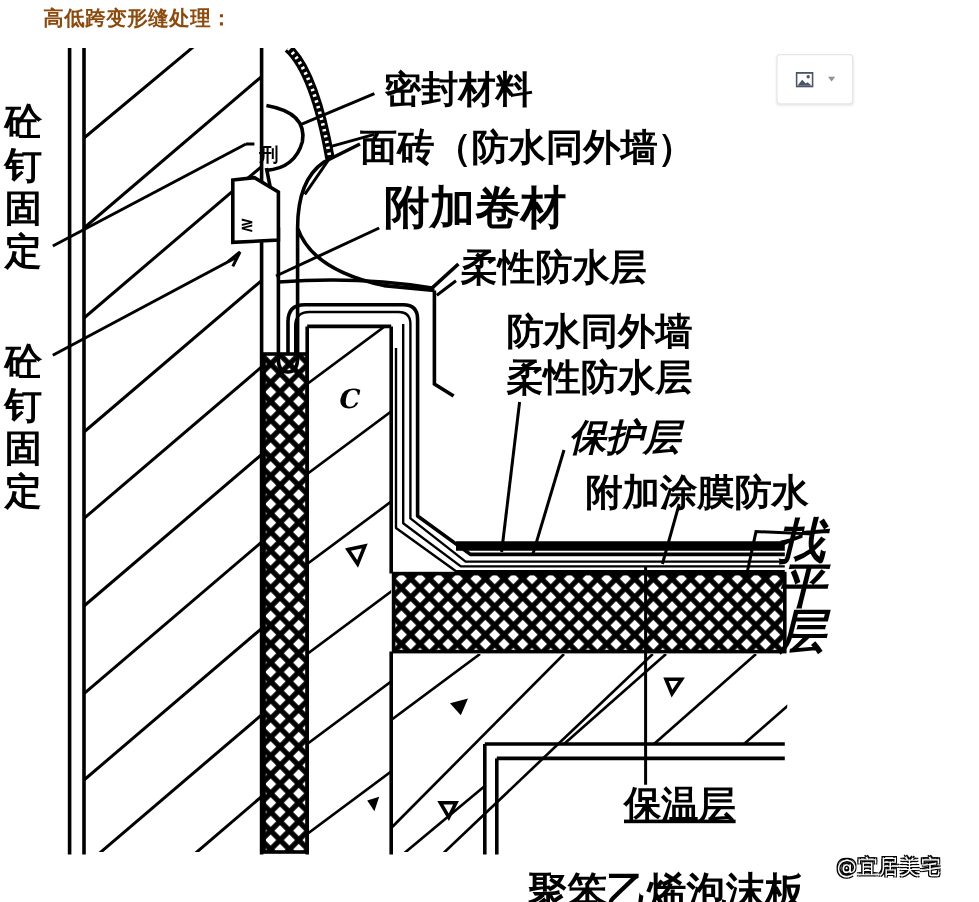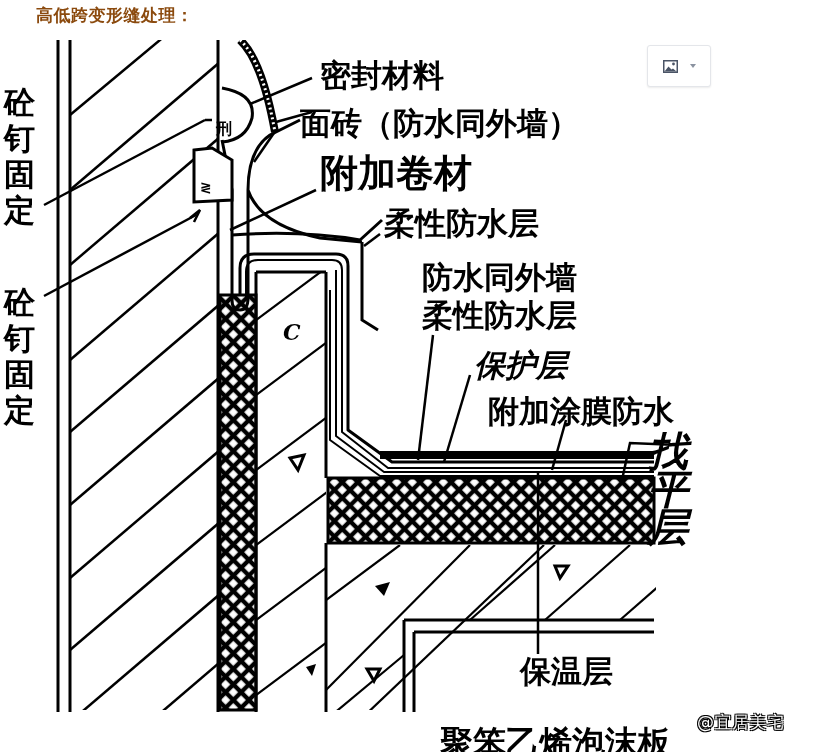--- a/index.html
+++ b/index.html
@@ -163,18 +163,18 @@
 
 <div class="lbl" style="left:320px; top:60px; font-size:31px;">密封材料</div>
 <div class="lbl" style="left:300px; top:108px; font-size:31px;">面砖（防水同外墙）</div>
 <div class="lbl" style="left:320px; top:154px; font-size:38px;">附加卷材</div>
 <div class="lbl" style="left:384px; top:208px; font-size:31px;">柔性防水层</div>
 <div class="lbl" style="left:422px; top:262px; font-size:31px;">防水同外墙</div>
 <div class="lbl" style="left:422px; top:300px; font-size:31px;">柔性防水层</div>
 <div class="lbl" style="left:474px; top:350px; font-size:31px;font-style:italic;">保护层</div>
 <div class="lbl" style="left:488px; top:396px; font-size:31px;">附加涂膜防水</div>
 <div class="lbl v" style="left:648px; top:432px; font-size:40px; line-height:38px;font-style:italic;">找平层</div>
-<div class="lbl" style="left:520px; top:656px; font-size:31px;">保温层</div>
+<div class="lbl" style="left:520px; top:656px; font-size:31px;text-decoration:underline;">保温层</div>
 <div class="lbl" style="left:440px; top:698px; font-size:33px;margin-top:28px;">聚笨乙烯泡沫板</div>
 <div class="lbl v" style="left:4px; top:84px; font-size:31px; line-height:36px;">砼钉固定</div>
 <div class="lbl v" style="left:4px; top:284px; font-size:31px; line-height:36px;">砼钉固定</div>
 
 <div class="watermark">@宜居美宅</div>
 
 </body></html>

